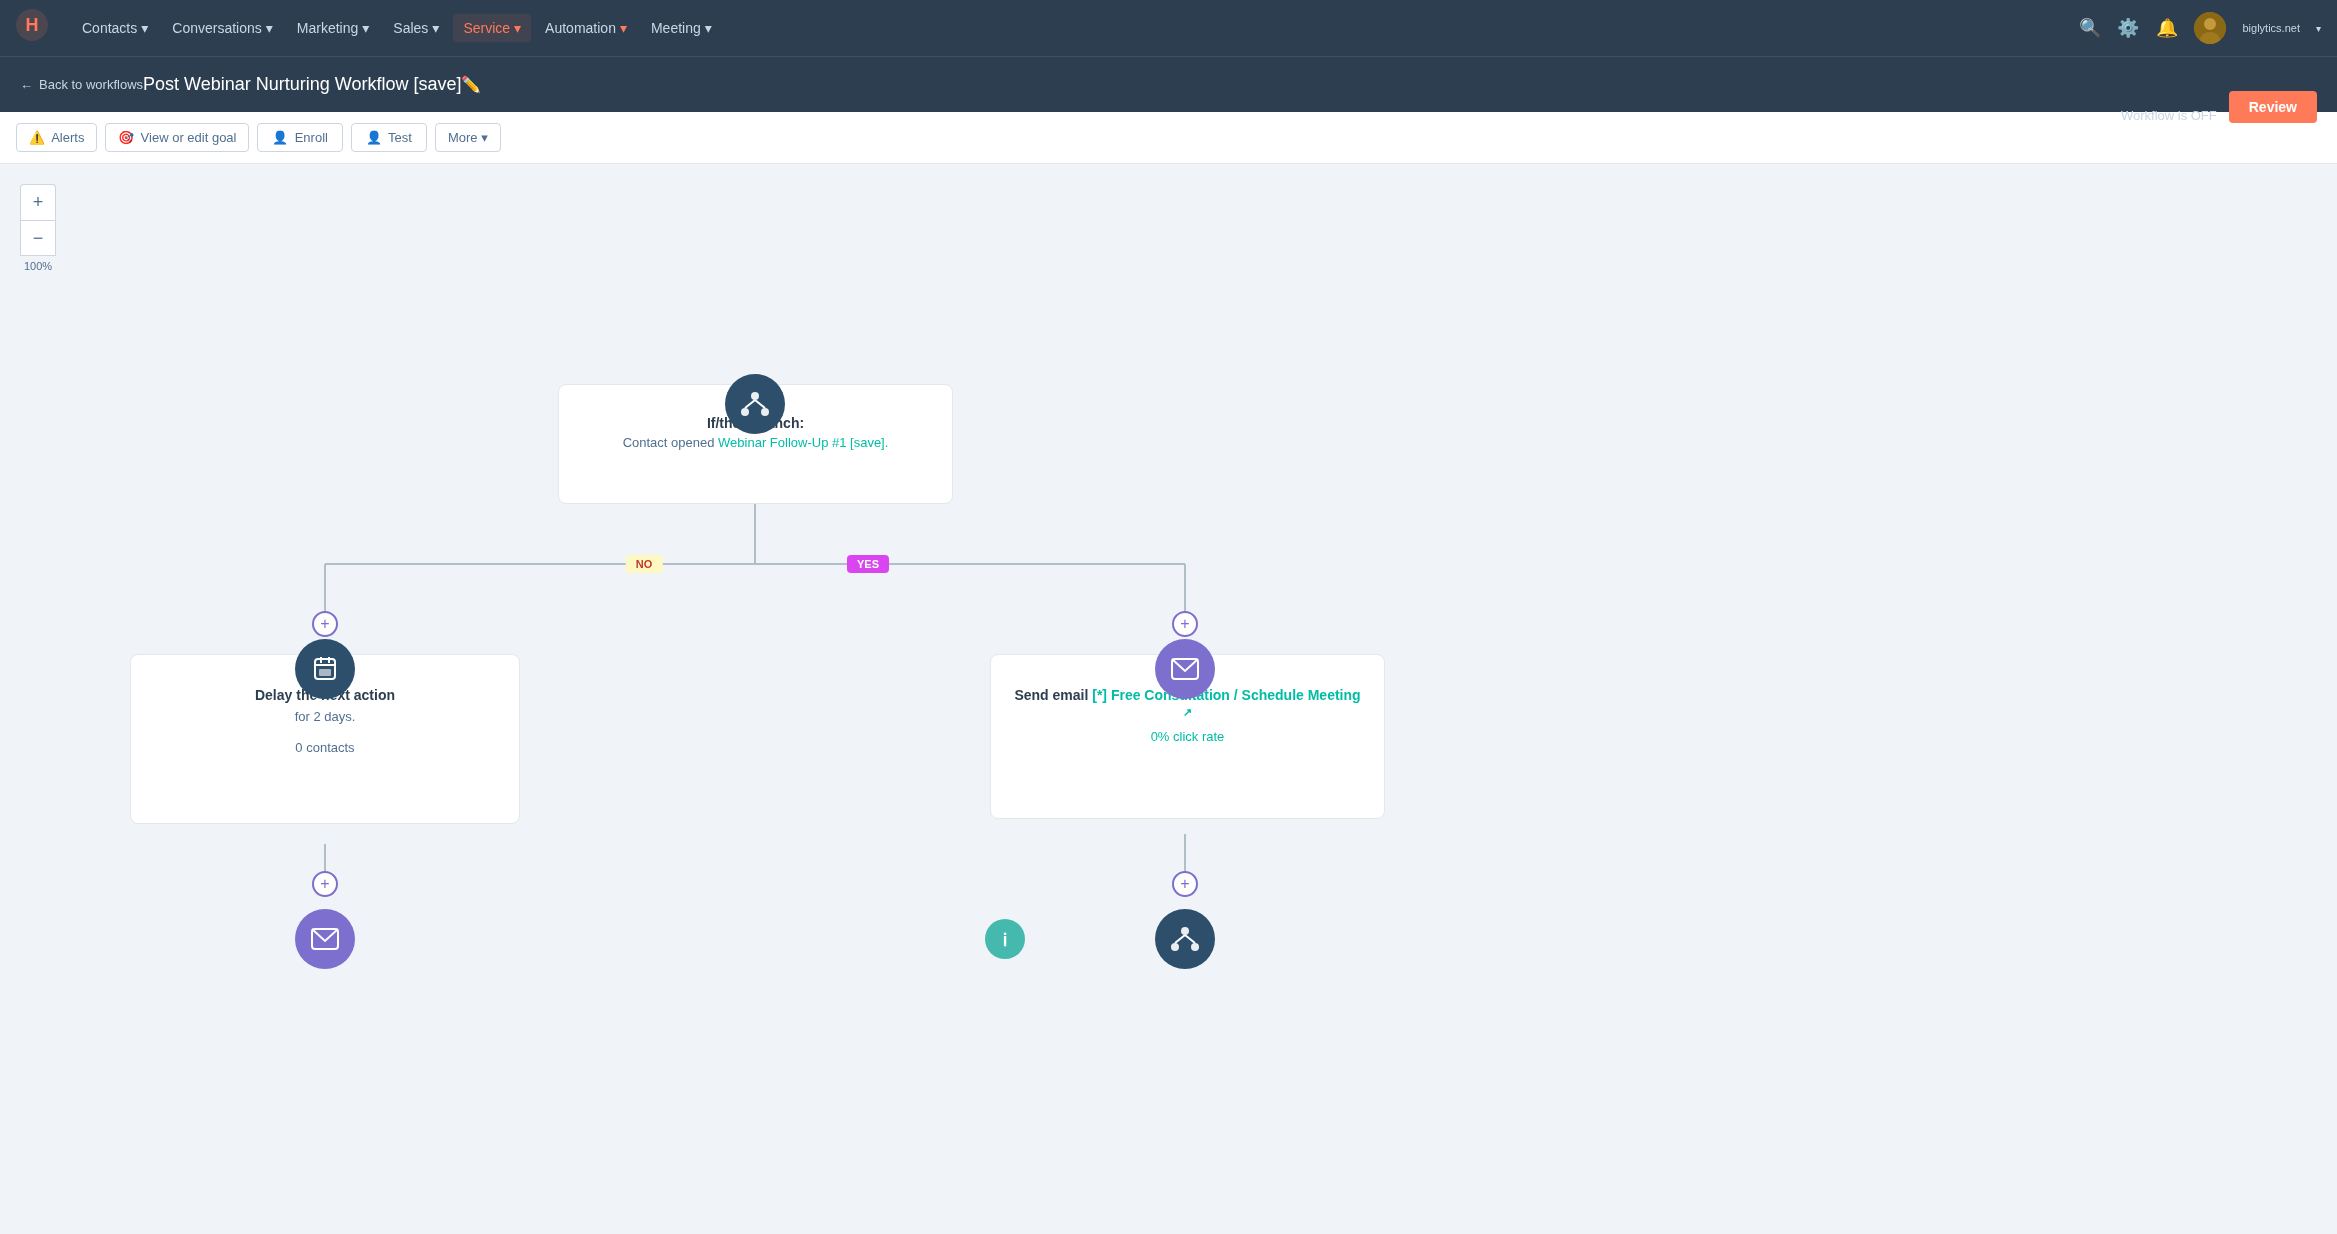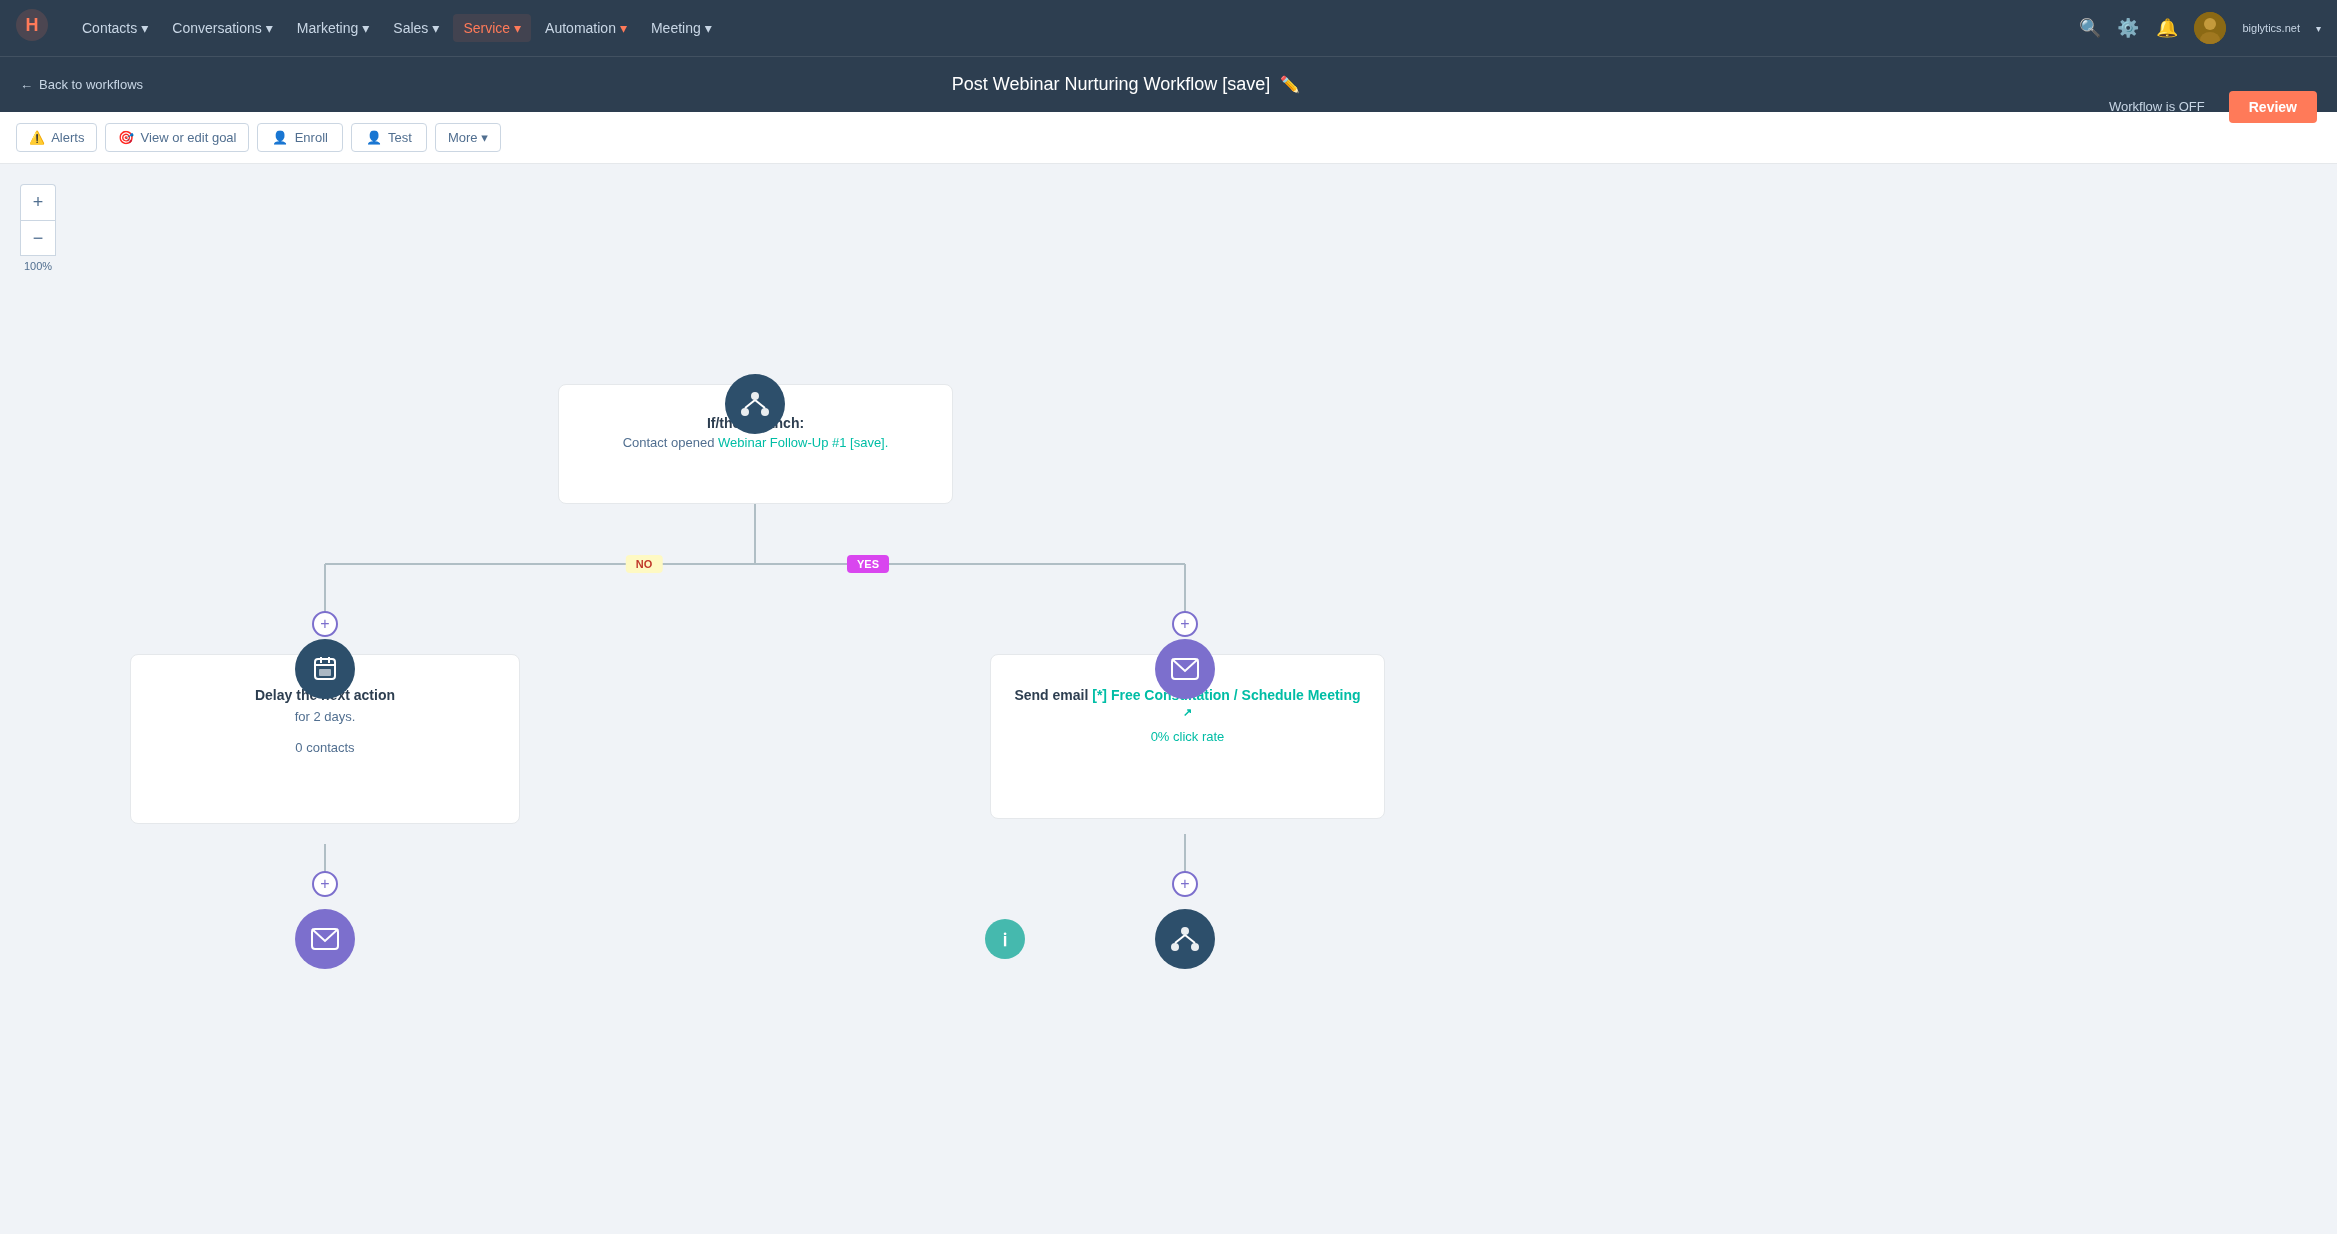--- a/index.html
+++ b/index.html
@@ -77,37 +77,36 @@
       cursor: pointer;
       display: flex;
       align-items: center;
       gap: 6px;
       white-space: nowrap;
     }
     .workflow-title-area {
       flex: 1;
       display: flex;
       align-items: center;
-      justify-content: center;
-      gap: 10px;
+      gap: 0;
     }
     .workflow-title {
       color: white;
       font-size: 18px;
       font-weight: 500;
     }
     .edit-icon {
       color: #c8d6e5;
       cursor: pointer;
       font-size: 16px;
     }
     .workflow-status-area {
       display: flex;
-      align-items: center;
-      gap: 24px;
+      align-items: flex-end;
+      gap: 12px;
       margin-top: 44px;
     }
     .workflow-off-label {
       color: #c8d6e5;
       font-size: 13px;
     }
     .review-btn {
       background: #ff7a59;
       color: white;
       border: none;

